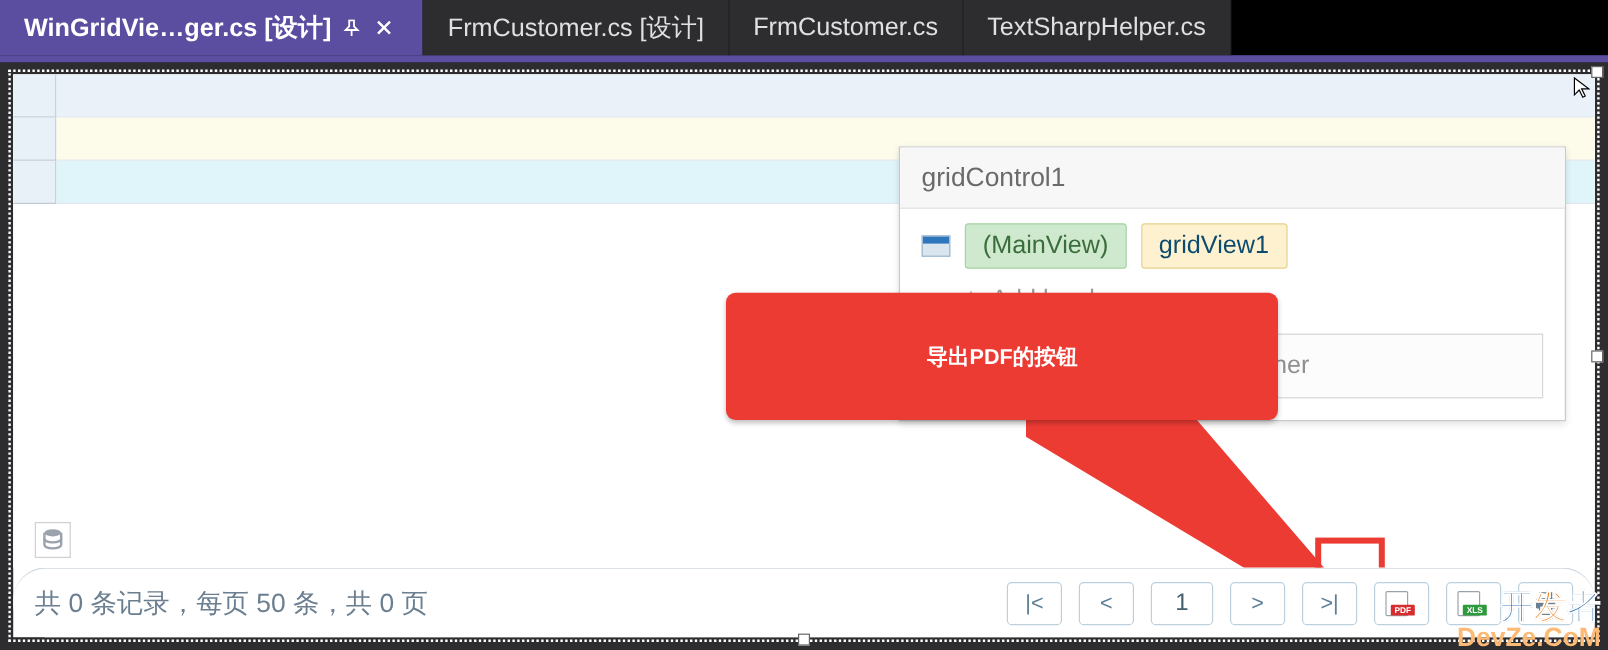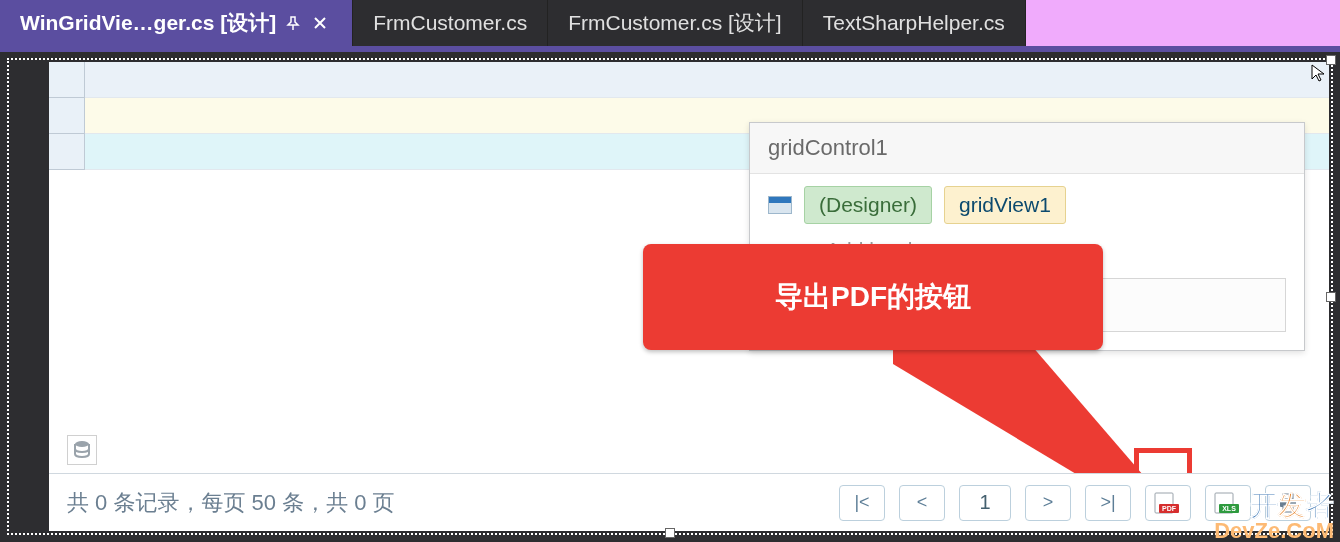--- a/index.html
+++ b/index.html
@@ -9,21 +9,21 @@
     font-family: "Microsoft YaHei", "Segoe UI", Arial, sans-serif;
     background: #2d2d30;
     overflow: hidden;
     position: relative;
   }
   
   .tabstrip {
     display: flex;
     align-items: stretch;
     height: 52px;
-    background: #f0abfc;
+    background: #000000;
     border-bottom: 6px solid #5b4ea0; 
     position: relative;
   }
   .tab {
     display: flex;
     align-items: center;
     gap: 10px;
     padding: 0 20px;
     color: #e0e0e0;
     font-size: 21px;
@@ -74,21 +74,20 @@
     width: 14px; height: 18px;
   }
   .cursor-glyph svg { display:block; }
 
   .designer-surface {
     position: absolute;
     inset: 4px;
     background: #ffffff;
     display: flex;
     flex-direction: column;
-    margin-left: 38px;
   }
   
   .grid-area {
     flex: 1;
     position: relative;
     background: #fff;
     overflow: hidden;
   }
   .grid-rows-bg {
     position: absolute;
@@ -206,21 +205,21 @@
     pointer-events:none;
   }
   .callout-box {
     position:absolute;
     left:0; top:0;
     width: 460px;
     height: 106px;
     background: #ec3b33;
     border-radius: 8px;
     color:#fff;
-    font-size: 28px;
+    font-size: 18px;
     font-weight:600;
     display:flex;
     align-items:center;
     justify-content:center;
     box-shadow: 0 2px 4px rgba(0,0,0,.25);
   }
   .callout-arrow {
     position:absolute;
     left: 250px;
     top: 80px;
@@ -241,20 +240,21 @@
   .pager {
     height: 58px;
     border-top: 1px solid #d0d8df;
     background: #fff;
     display:flex;
     align-items:center;
     padding: 0 18px;
     gap: 14px;
     color: #6b7f91;
     font-size: 22px;
+    border-radius: 27px;
   }
   .pager .spacer { flex:1; }
   .pbtn {
     min-width: 46px;
     height: 36px;
     border: 1px solid #bcd0dd;
     border-radius: 4px;
     background: #fff;
     color: #5d7e97;
     font-size: 18px;
@@ -307,24 +307,24 @@
           <path d="M5 1h4v5l3 3H2l3-3V1zm2 8v5" stroke="#fff" stroke-width="1.5" fill="none"></path>
         </svg>
     </span>
     <span class="close">
       <svg width="12" height="12" viewBox="0 0 12 12">
           <path d="M1 1l10 10M11 1L1 11" stroke="#fff" stroke-width="2"></path>
         </svg>
     </span>
   </div>
   <div class="tab">
+    <span>FrmCustomer.cs [设计]</span>
+  </div>
+  <div class="tab">
     <span>FrmCustomer.cs</span>
-  </div>
-  <div class="tab">
-    <span>FrmCustomer.cs [设计]</span>
   </div>
   <div class="tab">
     <span>TextSharpHelper.cs</span>
   </div>
 </div>
 
 <div class="designer-wrap">
   <div class="designer-surface">
 
     <div class="grid-area">
@@ -341,21 +341,21 @@
             <div class="rowheader"></div>
             <div class="rowcell"></div>
           </div>
       </div>
 
       <div class="smarttag">
         <div class="smarttag-title">gridControl1</div>
         <div class="smarttag-body">
           <div class="view-row">
             <span class="grid-icon"></span>
-            <span class="chip chip-main">(Designer)</span>
+            <span class="chip chip-main">(MainView)</span>
             <span class="chip chip-view">gridView1</span>
           </div>
           <div class="addlevel">
             <span class="plus">+</span>
             <span>Add level</span>
           </div>
           <div class="run-designer">Run Designer</div>
         </div>
       </div>
 

